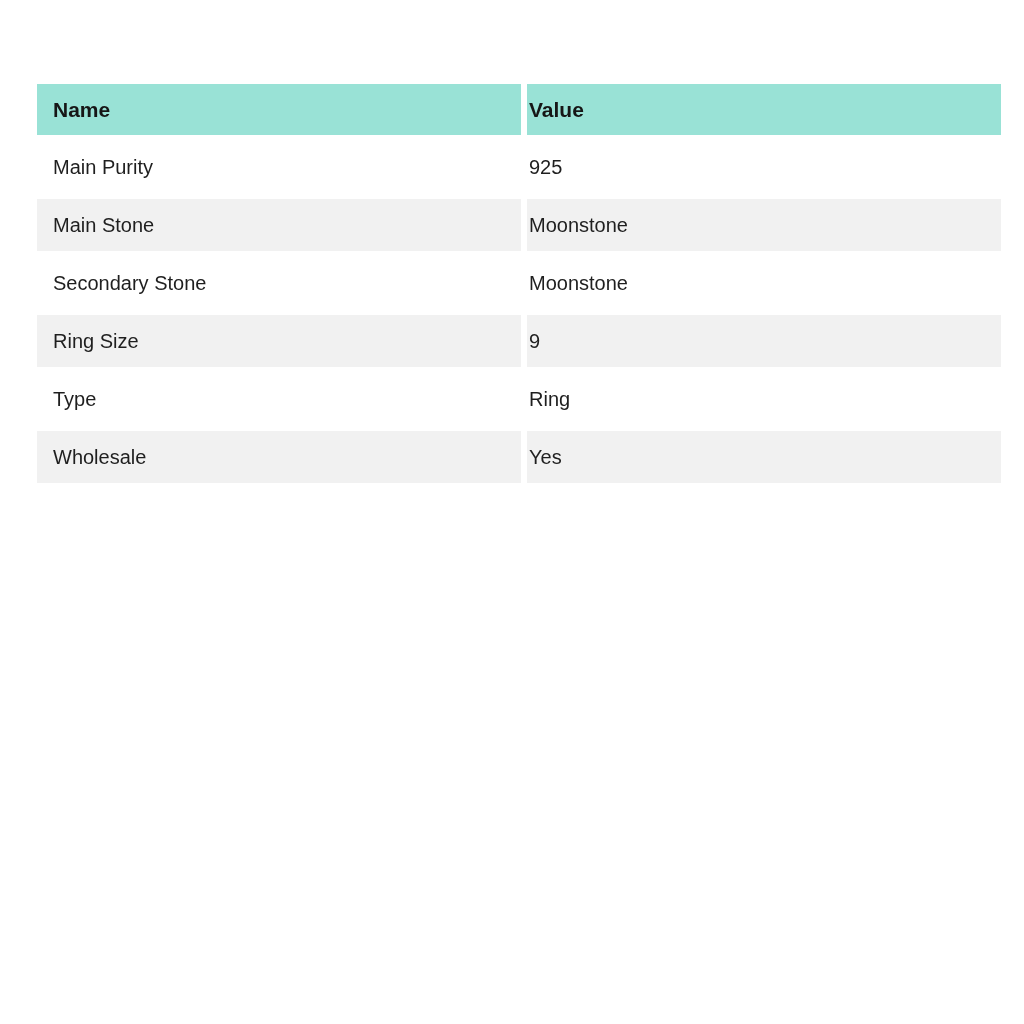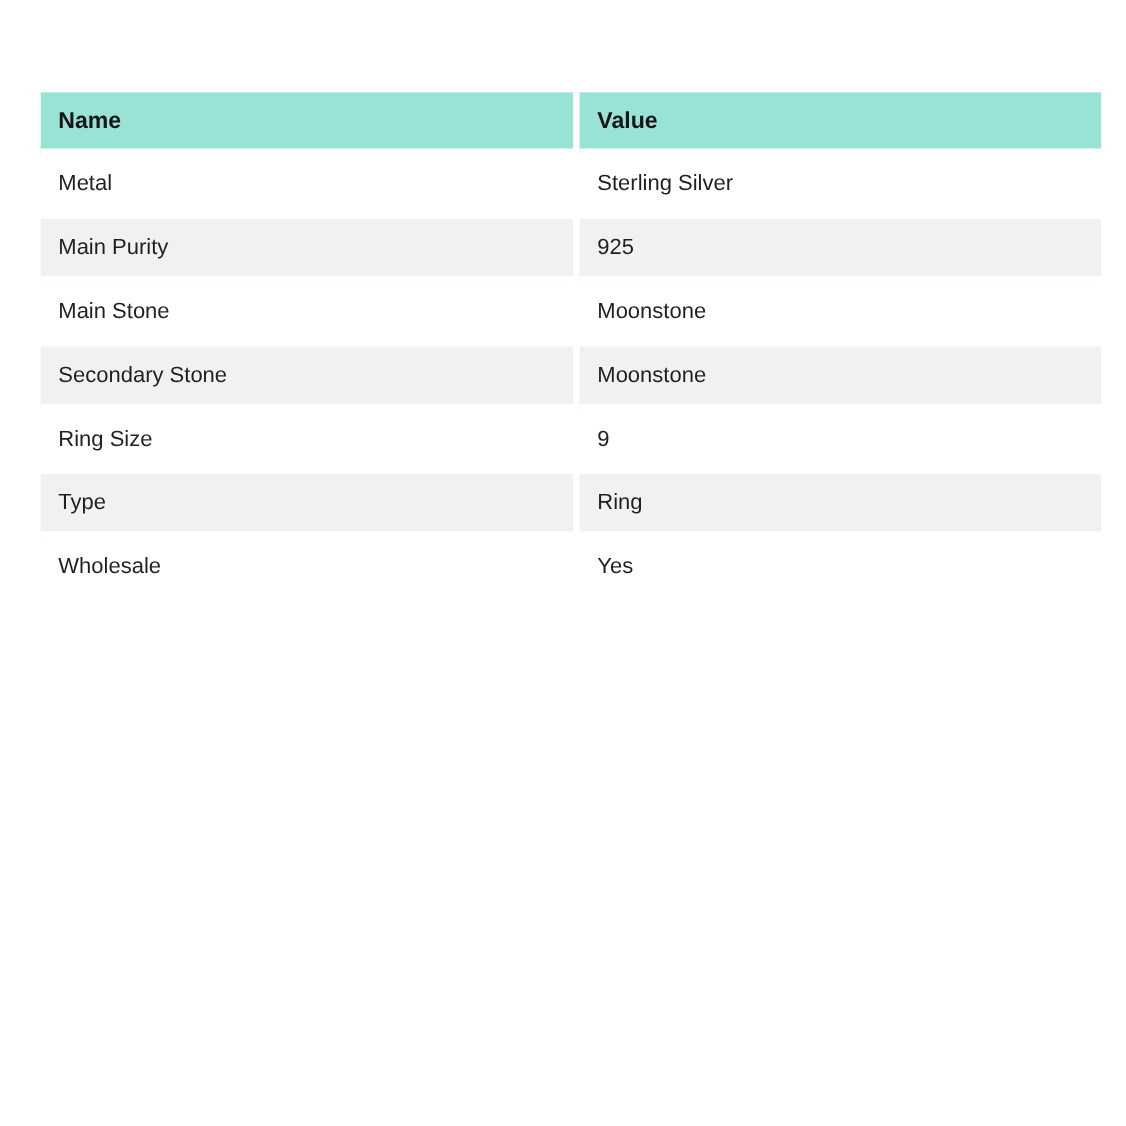--- a/index.html
+++ b/index.html
@@ -57,43 +57,39 @@
     background: var(--alt-row-bg, #f1f1f1);
   }
   
   table.attr-table th.col-name,
   table.attr-table td.col-name {
     border-right: 6px solid var(--divider-color, #ffffff);
     padding-left: 16px;
   }
   table.attr-table th.col-value,
   table.attr-table td.col-value {
-    padding-left: 16px;
+    padding-left: 2px;
   }
 </style>
 </head>
 <body style="background: rgb(255, 255, 255);">
 
 <div class="attr-table-wrap">
   <table class="attr-table">
     <colgroup>
       <col style="width:490px">
       <col style="width:474px">
     </colgroup>
     <thead>
       <tr>
         <th class="col-name">Name</th>
         <th class="col-value">Value</th>
       </tr>
     </thead>
     <tbody>
-      <tr>
-        <td class="col-name">Metal</td>
-        <td class="col-value">Sterling Silver</td>
-      </tr>
       <tr>
         <td class="col-name">Main Purity</td>
         <td class="col-value">925</td>
       </tr>
       <tr>
         <td class="col-name">Main Stone</td>
         <td class="col-value">Moonstone</td>
       </tr>
       <tr>
         <td class="col-name">Secondary Stone</td>

